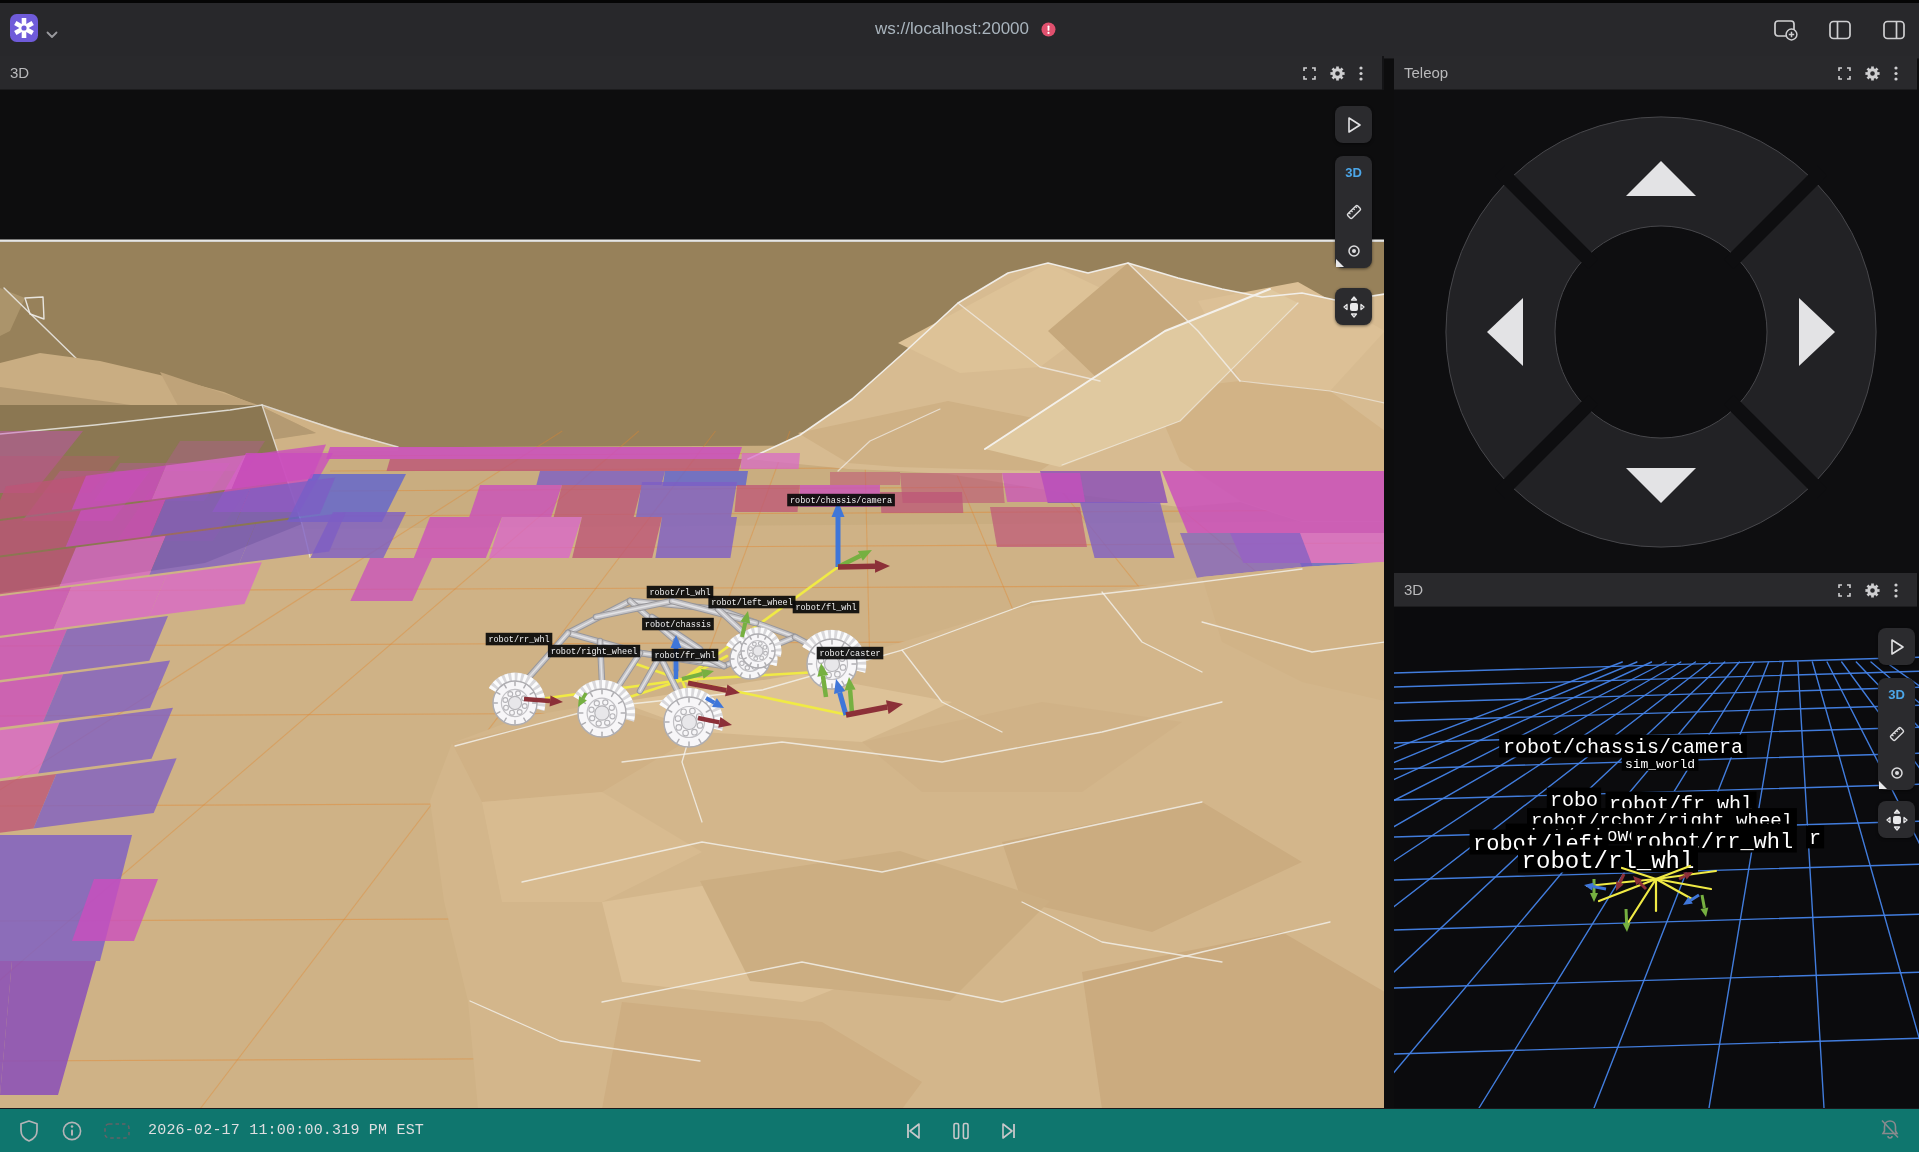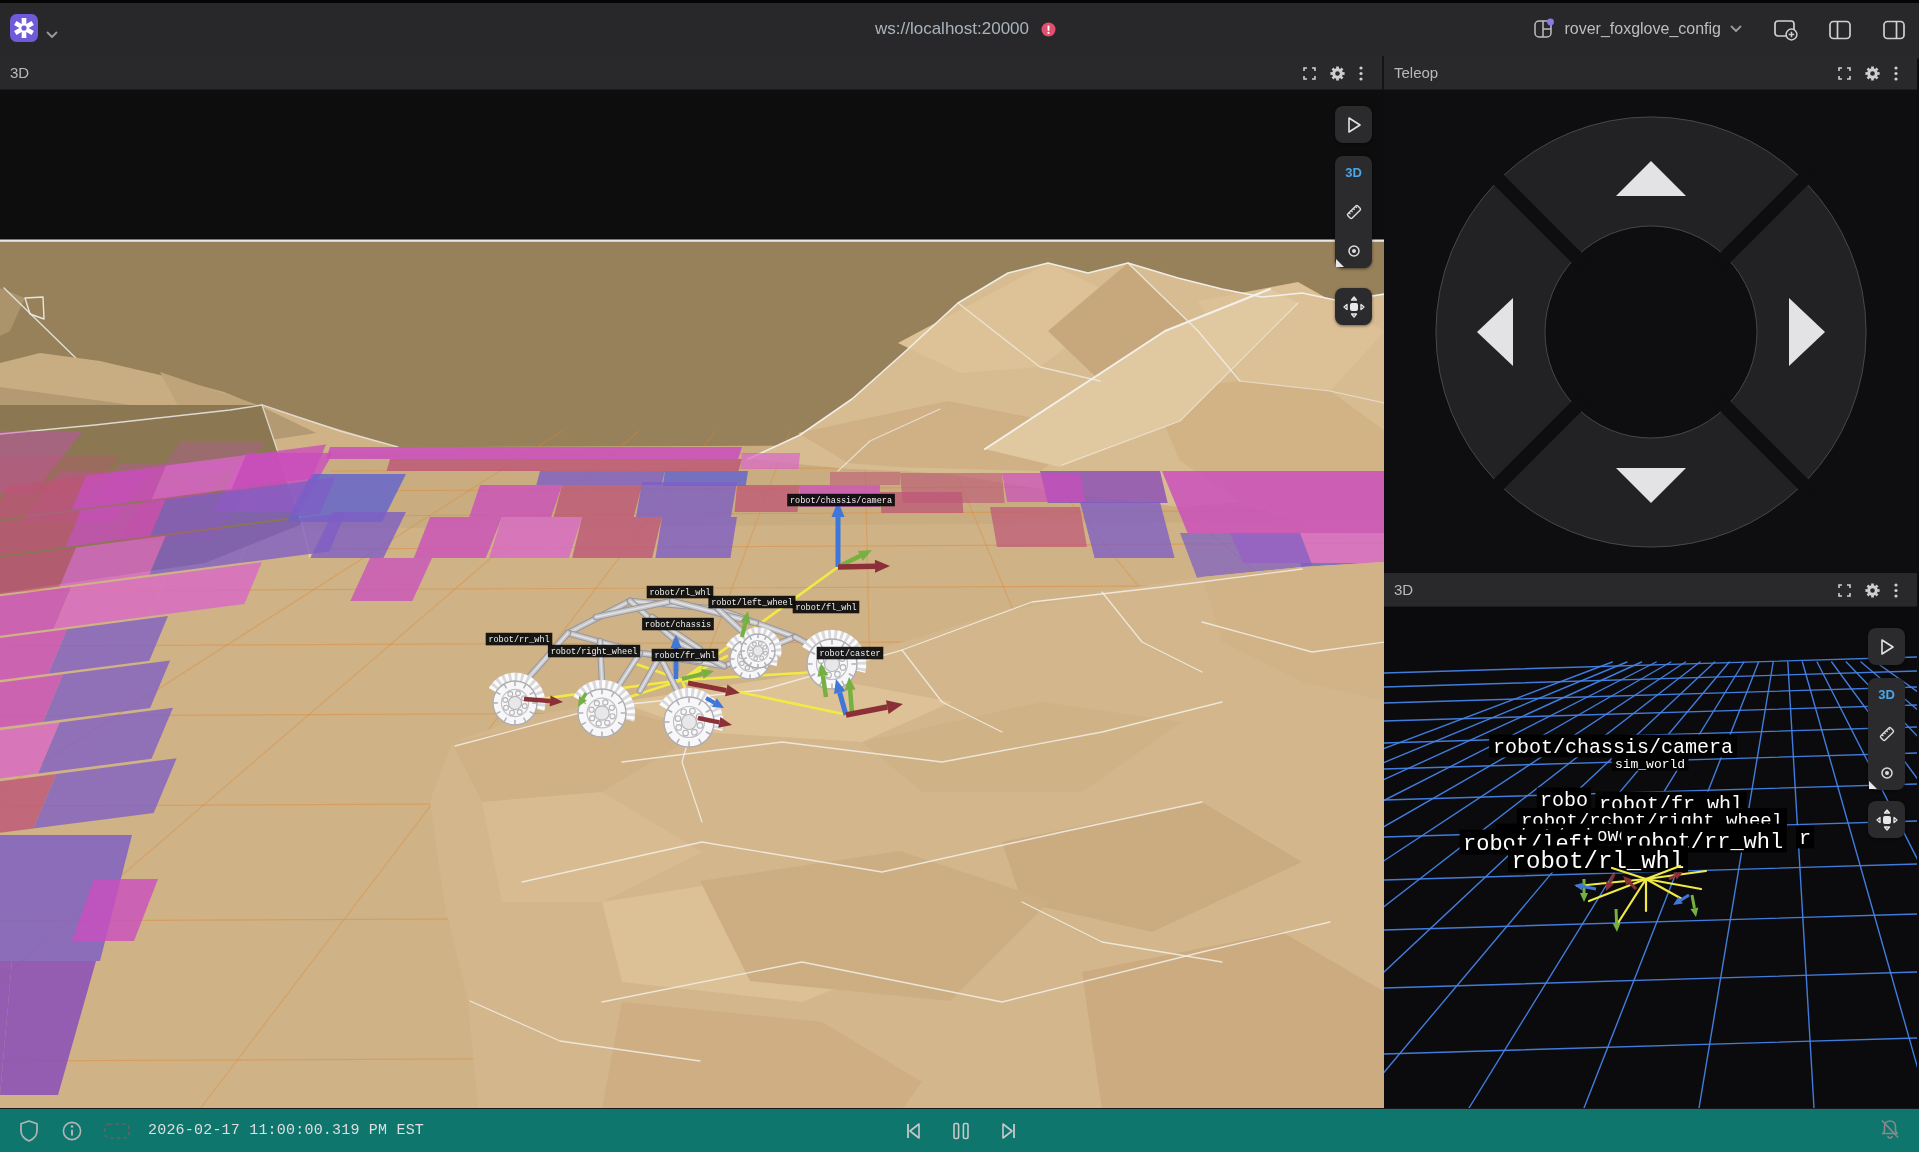--- a/index.html
+++ b/index.html
@@ -11,21 +11,21 @@
 .logo { position:absolute; left:10px; top:11px; }
 #logochev { position:absolute; left:46px; top:22px; }
 #wsgroup { position:absolute; left:6px; top:0; width:100%; height:52px; display:flex;
   align-items:center; justify-content:center; gap:12px; }
 #wsgroup span { color:#a9b4bd; font-size:17px; }
 #cfg { position:absolute; right:177px; top:0; height:52px; display:flex; align-items:center; gap:9px; }
 #cfg span { color:#bdbdc0; font-size:16px; }
 .tbicon { position:absolute; top:14px; }
 #main { position:absolute; left:0; top:56px; width:100%; height:800px; display:flex; }
 #left { width:1384px; height:100%; border-right:2px solid #141416; position:relative; }
-#right { width:533px; height:100%; position:relative; }
+#right { width:533px; height:100%; position:relative;padding-left:10px; }
 .phead { height:34px; background:#29292c; display:flex; align-items:center; padding-left:10px;
   color:#b9b9bb; font-size:15px; border-bottom:1px solid #1c1c1e; position:relative; }
 .phicons { position:absolute; right:19px; top:0; height:34px; display:flex; align-items:center; gap:14px; }
 #scene { position:relative; width:1384px; height:1018px; }
 #teleop { width:533px; height:483px; border-bottom:1px solid #38383b; }
 #mini3d { position:relative; width:533px; height:500px; }
 .fbtn { position:absolute; width:37px; height:37px; background:#2b2b2e; border-radius:8px;
   display:flex; align-items:center; justify-content:center; box-shadow:0 1px 3px rgba(0,0,0,.5); }
 .ftool { position:absolute; width:37px; height:112px; background:#2b2b2e; border-radius:8px;
   display:flex; flex-direction:column; align-items:center; justify-content:space-between;
@@ -53,31 +53,20 @@
         </svg></div>
     <div id="logochev"><svg width="12" height="8" viewBox="0 0 12 8">
           <path d="M1.5,1.5 L6,6 L10.5,1.5" fill="none" stroke="#9a9a9e" stroke-width="1.8" stroke-linecap="round" stroke-linejoin="round"></path>
         </svg></div>
     <div id="wsgroup">
         <span>ws://localhost:20000</span>
         <svg width="15" height="15" viewBox="0 0 15 15">
           <circle cx="7.5" cy="7.5" r="7" fill="#e0506e"></circle>
           <rect x="6.6" y="3.4" width="1.8" height="5.4" rx="0.9" fill="#fff"></rect>
           <circle cx="7.5" cy="10.9" r="1.1" fill="#fff"></circle>
-        </svg>
-      </div>
-    <div id="cfg">
-        <svg width="22" height="22" viewBox="0 0 22 22">
-          <rect x="2" y="3" width="16" height="16" rx="4" fill="none" stroke="#bdbdc0" stroke-width="1.5"></rect>
-          <path d="M10,3 V19 M10,11 H18" stroke="#bdbdc0" stroke-width="1.5"></path>
-          <circle cx="17.5" cy="4" r="3.4" fill="#8a7ae8"></circle>
-        </svg>
-        <span>rover_foxglove_config</span>
-        <svg width="12" height="8" viewBox="0 0 12 8">
-          <path d="M1.5,1.5 L6,6 L10.5,1.5" fill="none" stroke="#9a9a9e" stroke-width="1.8" stroke-linecap="round" stroke-linejoin="round"></path>
         </svg>
       </div>
     <div class="tbicon" style="right:120px;top:15px"><svg width="26" height="24" viewBox="0 0 26 24">
           <rect x="2" y="3" width="19" height="15" rx="3" fill="none" stroke="#cfcfd1" stroke-width="1.7"></rect>
           <circle cx="18.5" cy="16.5" r="5.4" fill="#28282b" stroke="#cfcfd1" stroke-width="1.5"></circle>
           <path d="M18.5,13.8 V19.2 M15.8,16.5 H21.2" stroke="#cfcfd1" stroke-width="1.5"></path>
         </svg></div>
     <div class="tbicon" style="right:67px;top:16px"><svg width="24" height="22" viewBox="0 0 24 22">
           <rect x="2" y="2.5" width="20" height="17" rx="3.5" fill="none" stroke="#cfcfd1" stroke-width="1.7"></rect>
           <line x1="9.5" y1="2.5" x2="9.5" y2="19.5" stroke="#cfcfd1" stroke-width="1.7"></line>

